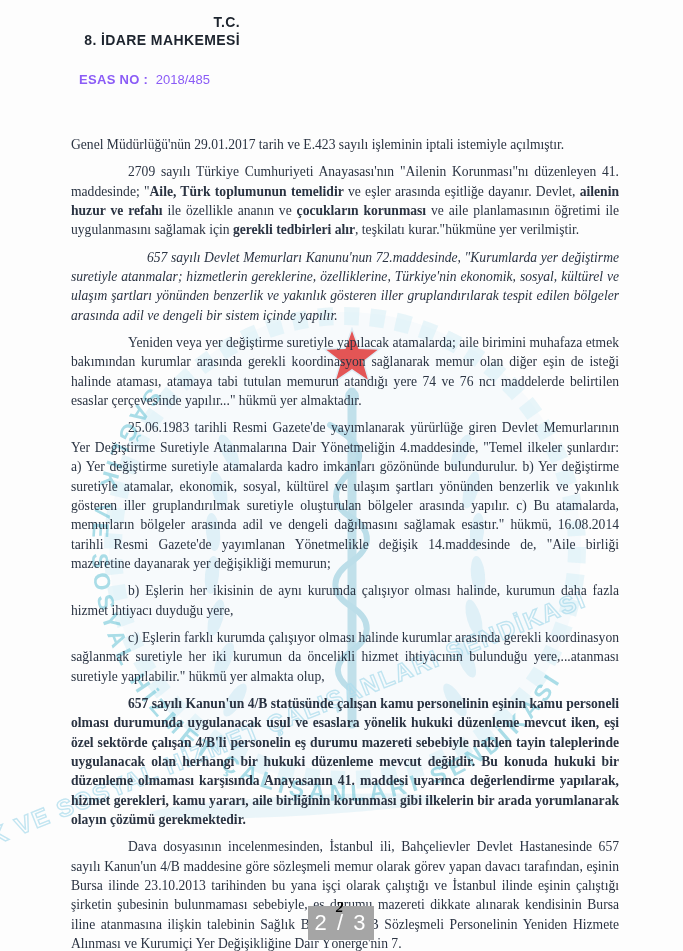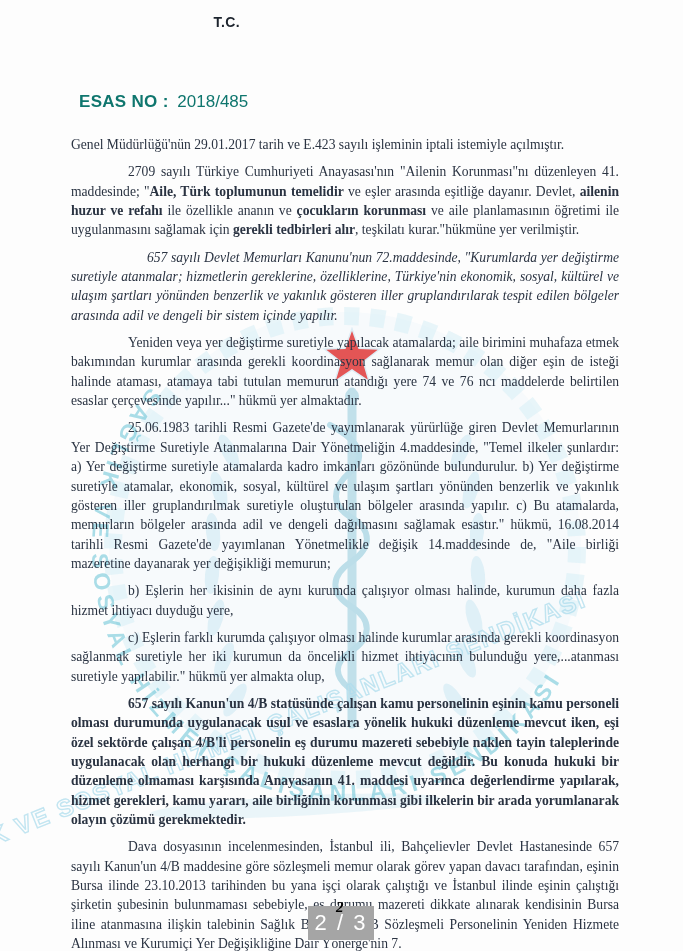--- a/index.html
+++ b/index.html
@@ -3,22 +3,22 @@
 <meta charset="utf-8">
 <style>
   html,body{margin:0;padding:0;background:#e9e9e9;}
   .page{position:relative;width:683px;height:951px;margin:0 auto;background:#fdfdfd;overflow:hidden;
         font-family:"Liberation Serif", serif;}
   .watermark{position:absolute;left:0;top:0;z-index:0;}
   .layer{position:relative;z-index:1;}
   .header{position:absolute;left:84px;top:13px;width:156px;text-align:right;
           font-family:"Liberation Sans", sans-serif;font-weight:bold;font-size:14px;line-height:18px;
           color:#1d242e;letter-spacing:.4px;}
-  .esas{position:absolute;left:79px;top:92px;font-family:"Liberation Sans", sans-serif;
-        font-size:17px;color:#0f766e;}
+  .esas{position:absolute;left:79px;top:72px;font-family:"Liberation Sans", sans-serif;
+        font-size:13px;color:#8b5cf6;}
   .esas-label{font-weight:bold;letter-spacing:.3px;}
   .esas-value{font-weight:normal;margin-left:4px;}
   .docbody{position:absolute;left:63px;right:56px;top:127px;z-index:1;
            font-size:13.6px;line-height:19.35px;color:#2a3342;text-align:justify;}
   .para{margin:8px;}
   .ind{text-indent:57px;}
   .ind-lg{text-indent:76px;font-style:italic;}
   .b{font-weight:bold;}
   .pageno{position:absolute;left:336px;top:899px;z-index:3;color:#000;
           font:italic bold 15px "Liberation Serif", serif;}
@@ -70,20 +70,21 @@
 
     <text font-family="Liberation Sans, sans-serif" font-size="23" font-weight="bold" fill="#58bdd2" opacity="0.5" letter-spacing="5">
       <textPath href="#ringPath" startOffset="14%">SAĞLIK VE SOSYAL HİZMET ÇALIŞANLARI SENDİKASI</textPath>
     </text>
 
     <text x="-84" y="877" transform="rotate(-22 -84 877)" font-family="Liberation Sans, sans-serif" font-size="24" font-weight="bold" fill="none" stroke="#aedded" stroke-width="1.4" letter-spacing="2" opacity="0.75">SAĞLIK VE SOSYAL HİZMET ÇALIŞANLARI SENDİKASI</text>
   </svg>
 
   <div class="header layer">
     <div>T.C.</div>
+    <div>8. İDARE MAHKEMESİ</div>
   </div>
 
   <div class="esas layer">
     <span class="esas-label">ESAS NO :</span>
     <span class="esas-value">2018/485</span>
   </div>
 
   <div class="docbody" id="doc-body">
       <p class="para "><span>Genel Müdürlüğü'nün 29.01.2017 tarih ve E.423 sayılı işleminin iptali istemiyle açılmıştır.</span></p>
       <p class="para ind"><span>2709 sayılı Türkiye Cumhuriyeti Anayasası'nın "Ailenin Korunması"nı düzenleyen 41. maddesinde; "</span><span class="b">Aile, Türk toplumunun temelidir</span><span> ve eşler arasında eşitliğe dayanır. Devlet, </span><span class="b">ailenin huzur ve refahı</span><span> ile özellikle ananın ve </span><span class="b">çocukların korunması</span><span> ve aile planlamasının öğretimi ile uygulanmasını sağlamak için </span><span class="b">gerekli tedbirleri alır</span><span>, teşkilatı kurar."hükmüne yer verilmiştir.</span></p>

